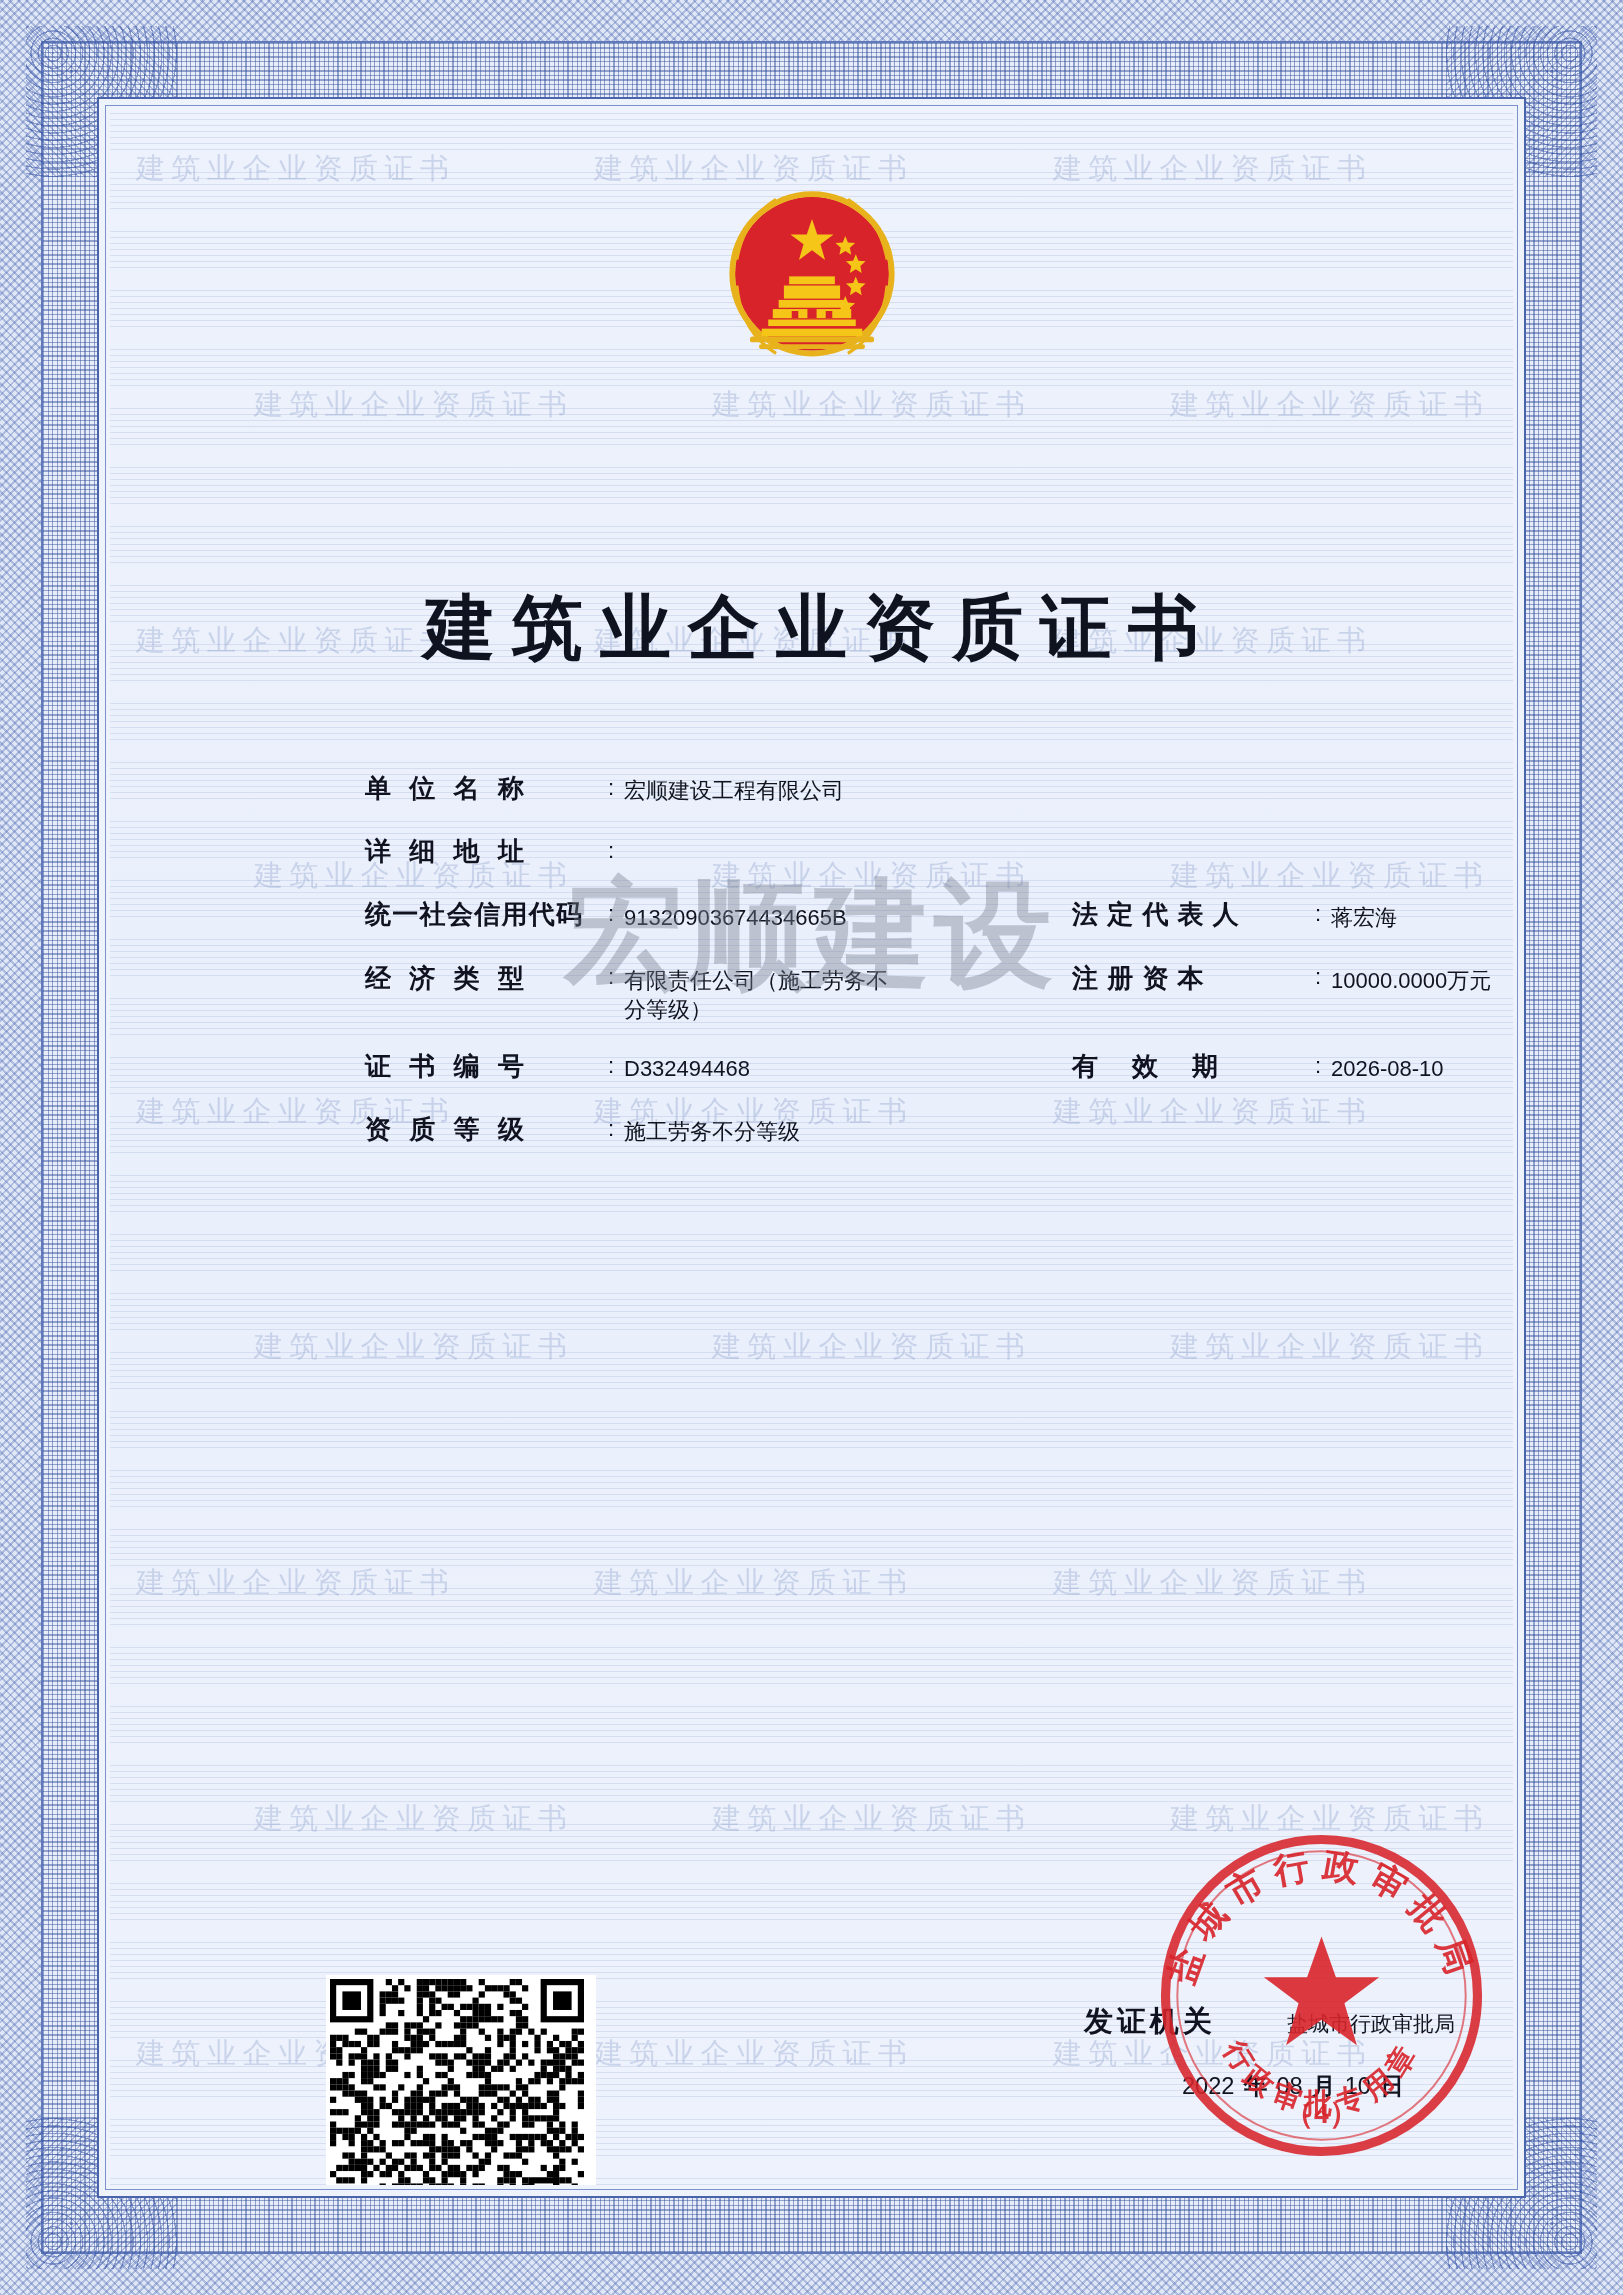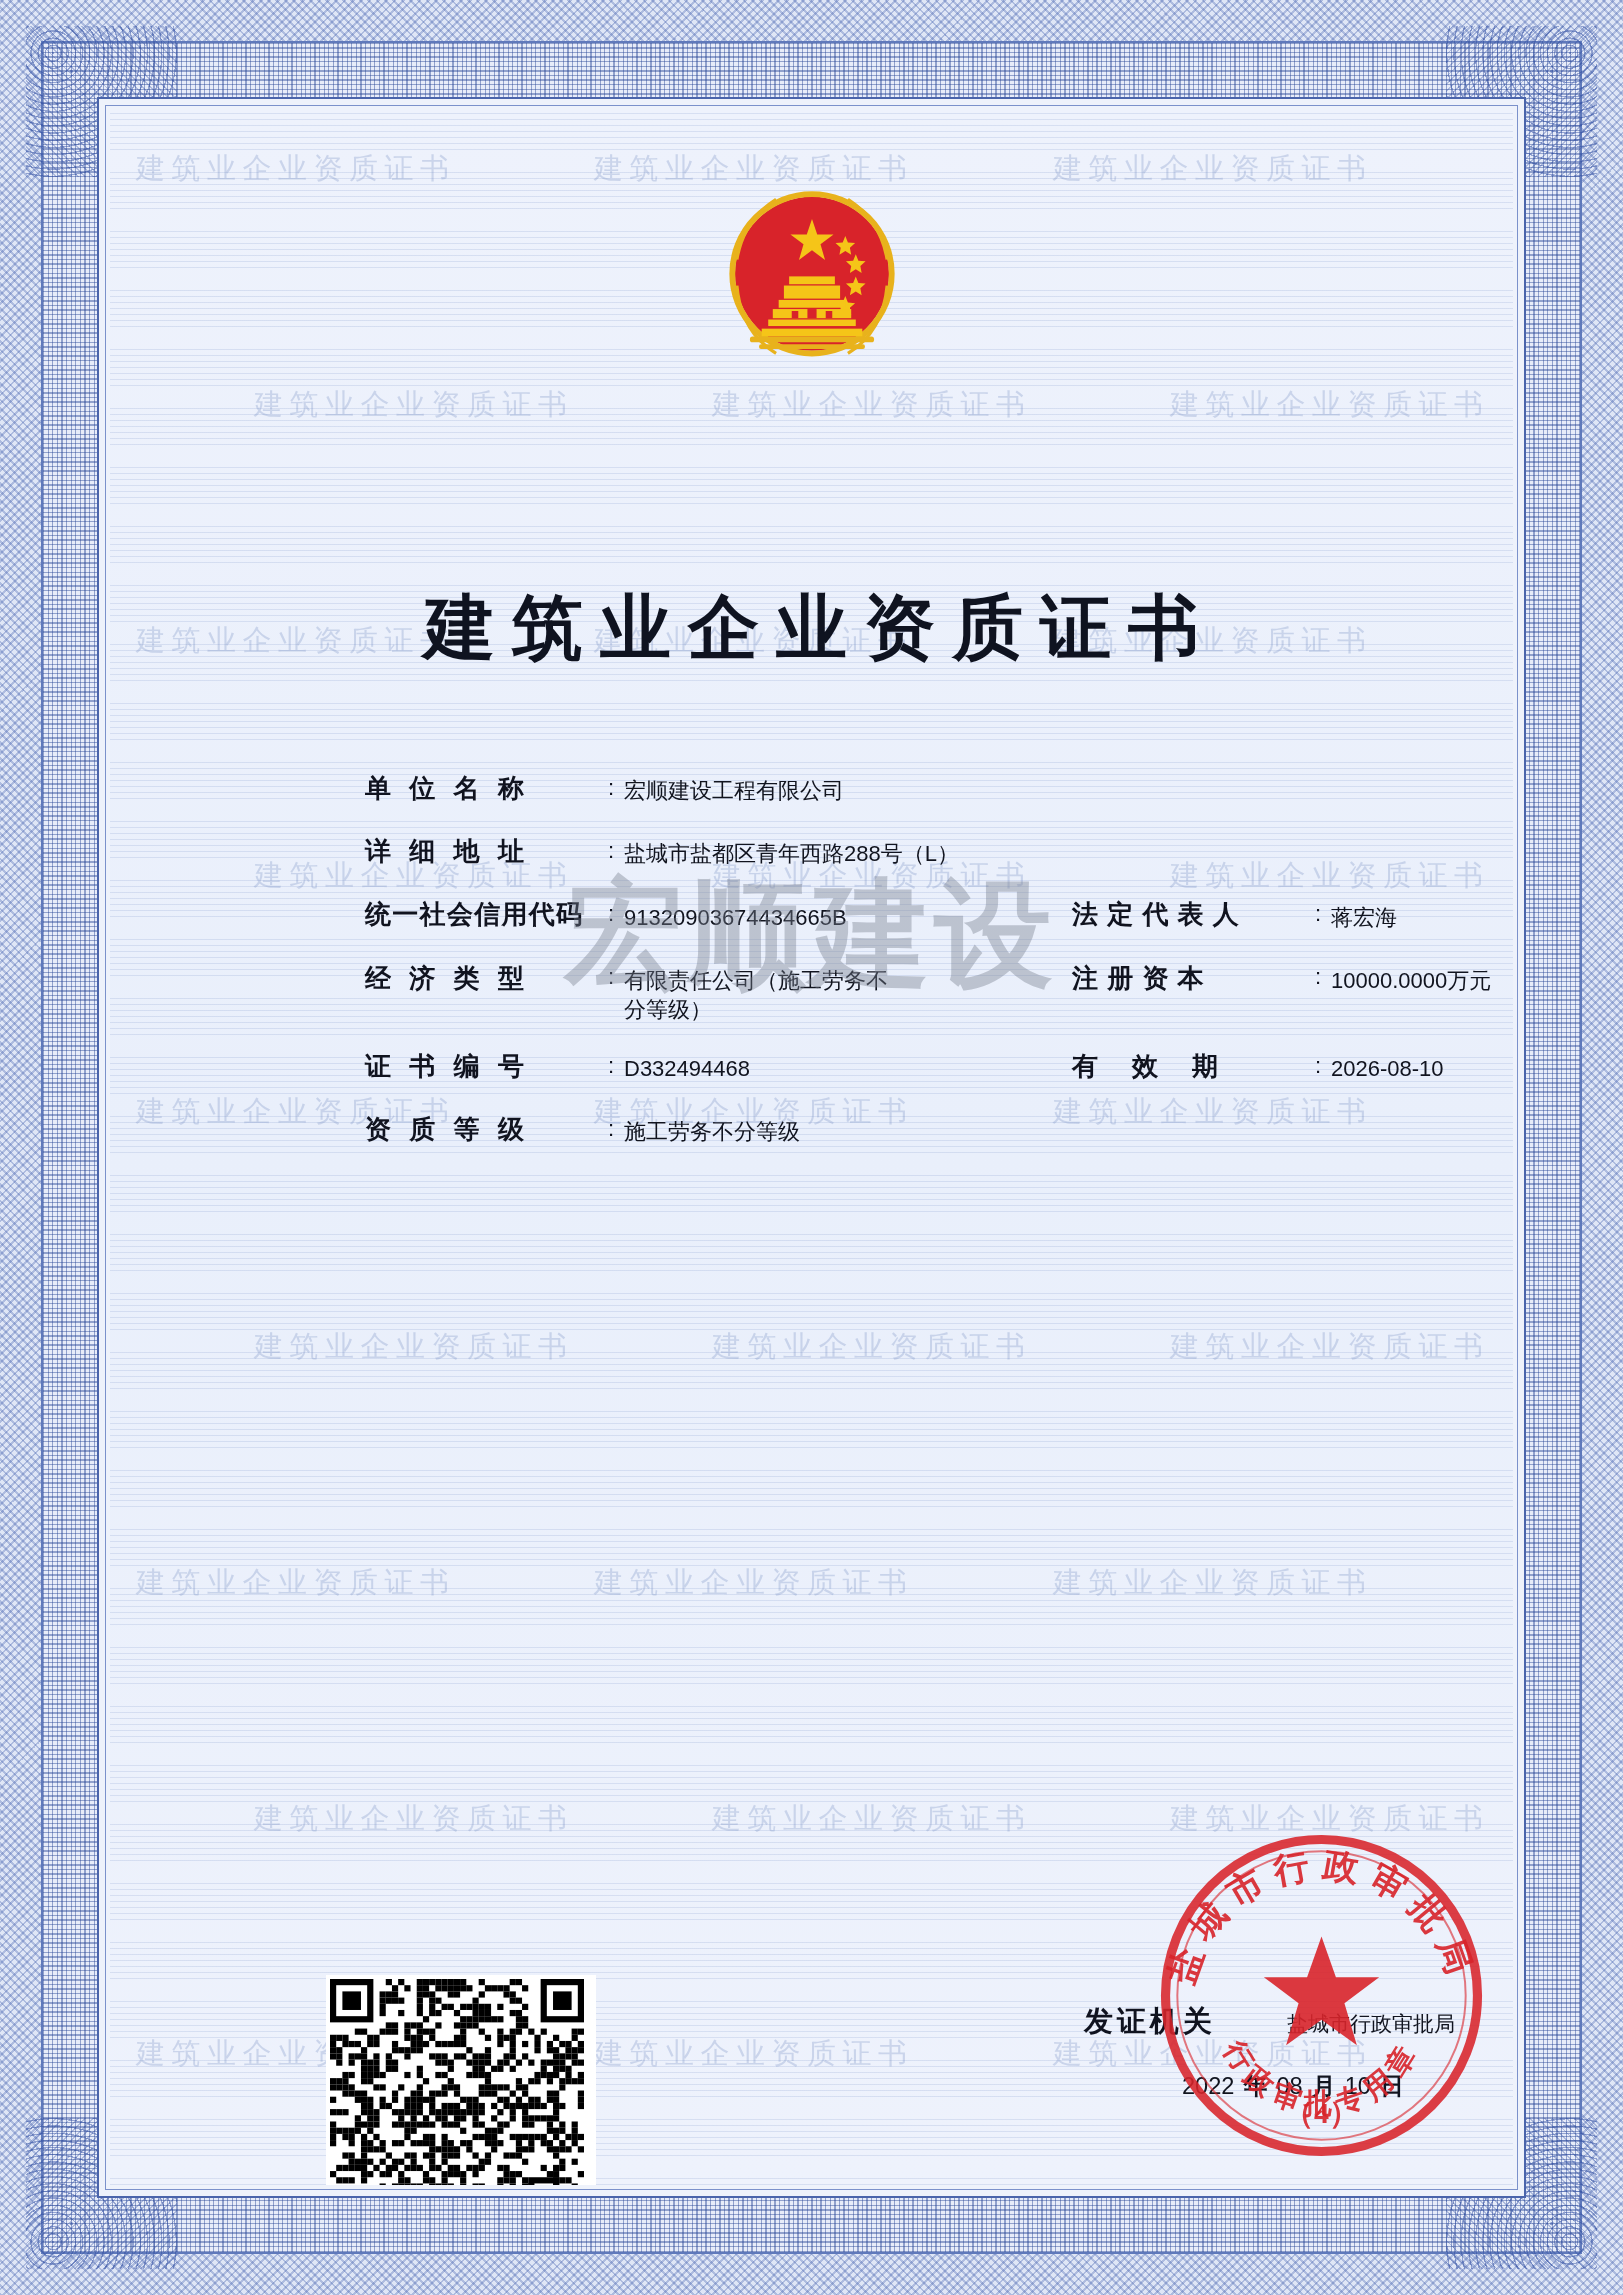--- a/index.html
+++ b/index.html
@@ -354,21 +354,20 @@
 
       <div class="frow">
         <div class="flabel col1-label sp4">单位名称</div>
         <div class="fcolon col1-colon">:</div>
         <div class="fvalue col1-value">宏顺建设工程有限公司</div>
       </div>
 
       <div class="frow">
         <div class="flabel col1-label sp4">详细地址</div>
         <div class="fcolon col1-colon">:</div>
-        <div class="fvalue col1-value" style="width:589px">盐城市盐都区青年西路288号（L）</div>
       </div>
 
       <div class="frow">
         <div class="flabel col1-label sp6">统一社会信用代码</div>
         <div class="fcolon col1-colon">:</div>
         <div class="fvalue col1-value">91320903674434665B</div>
 
         <div class="flabel col2-label sp5">法定代表人</div>
         <div class="fcolon col2-colon">:</div>
         <div class="fvalue col2-value">蒋宏海</div>

